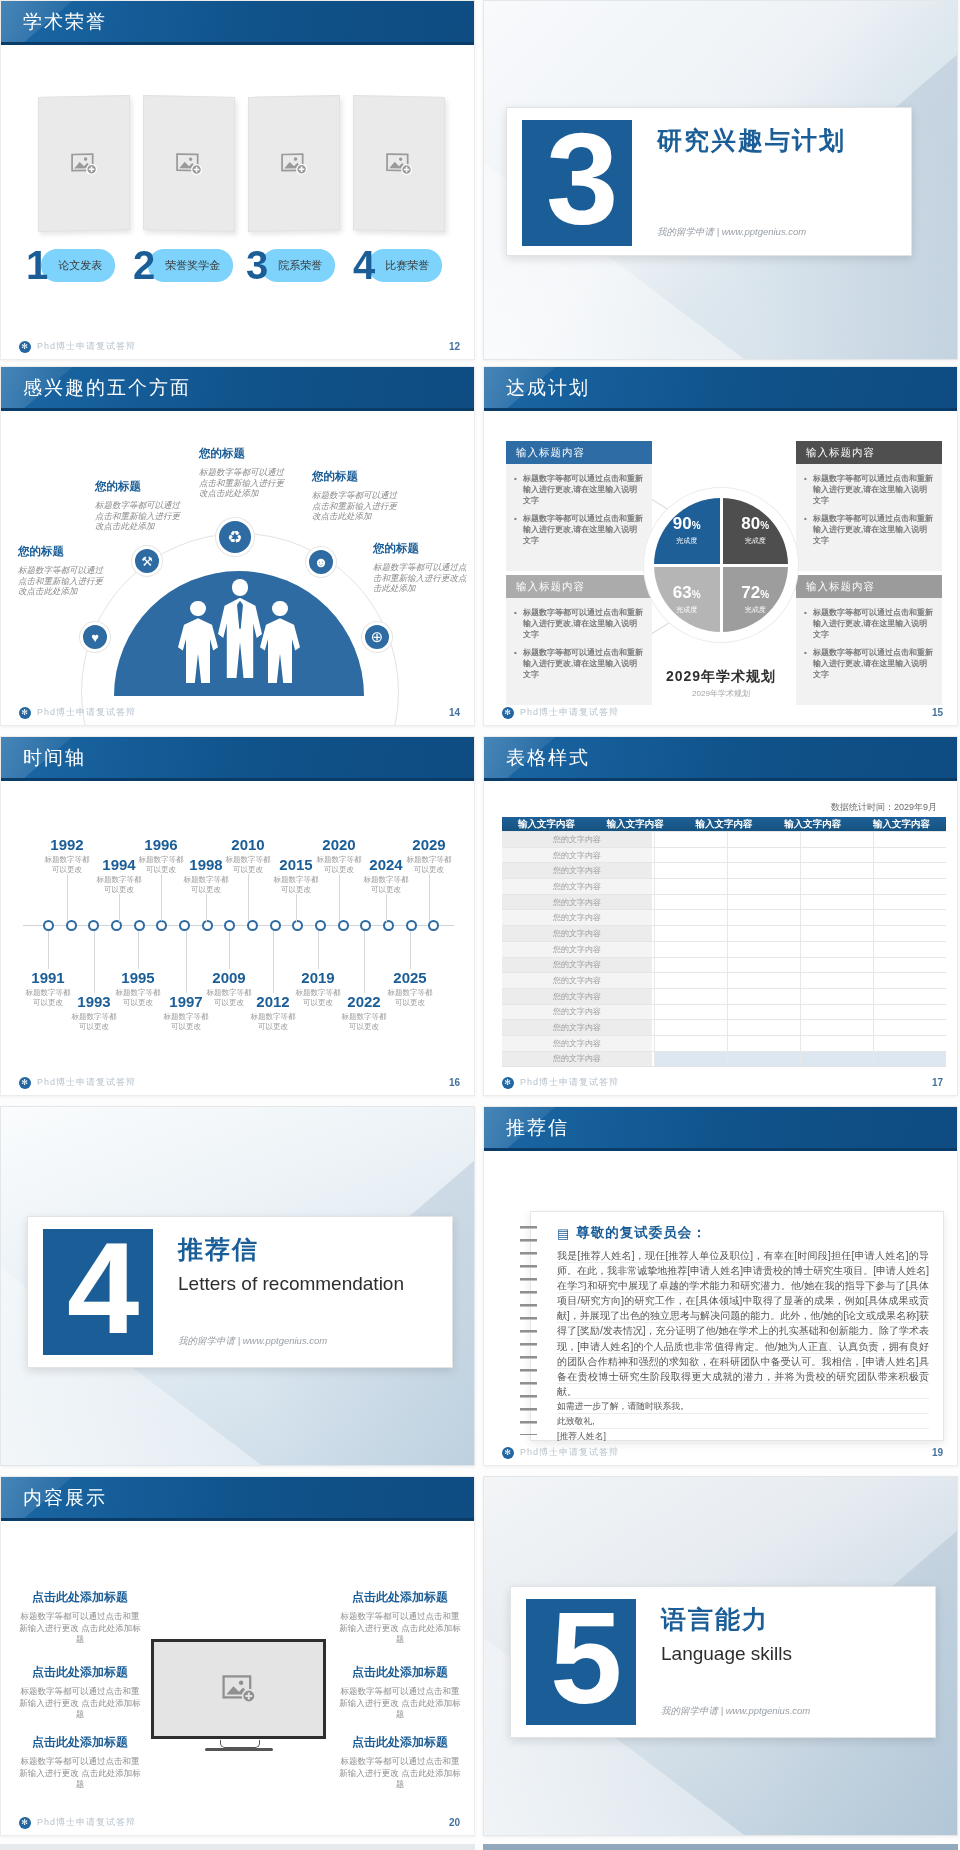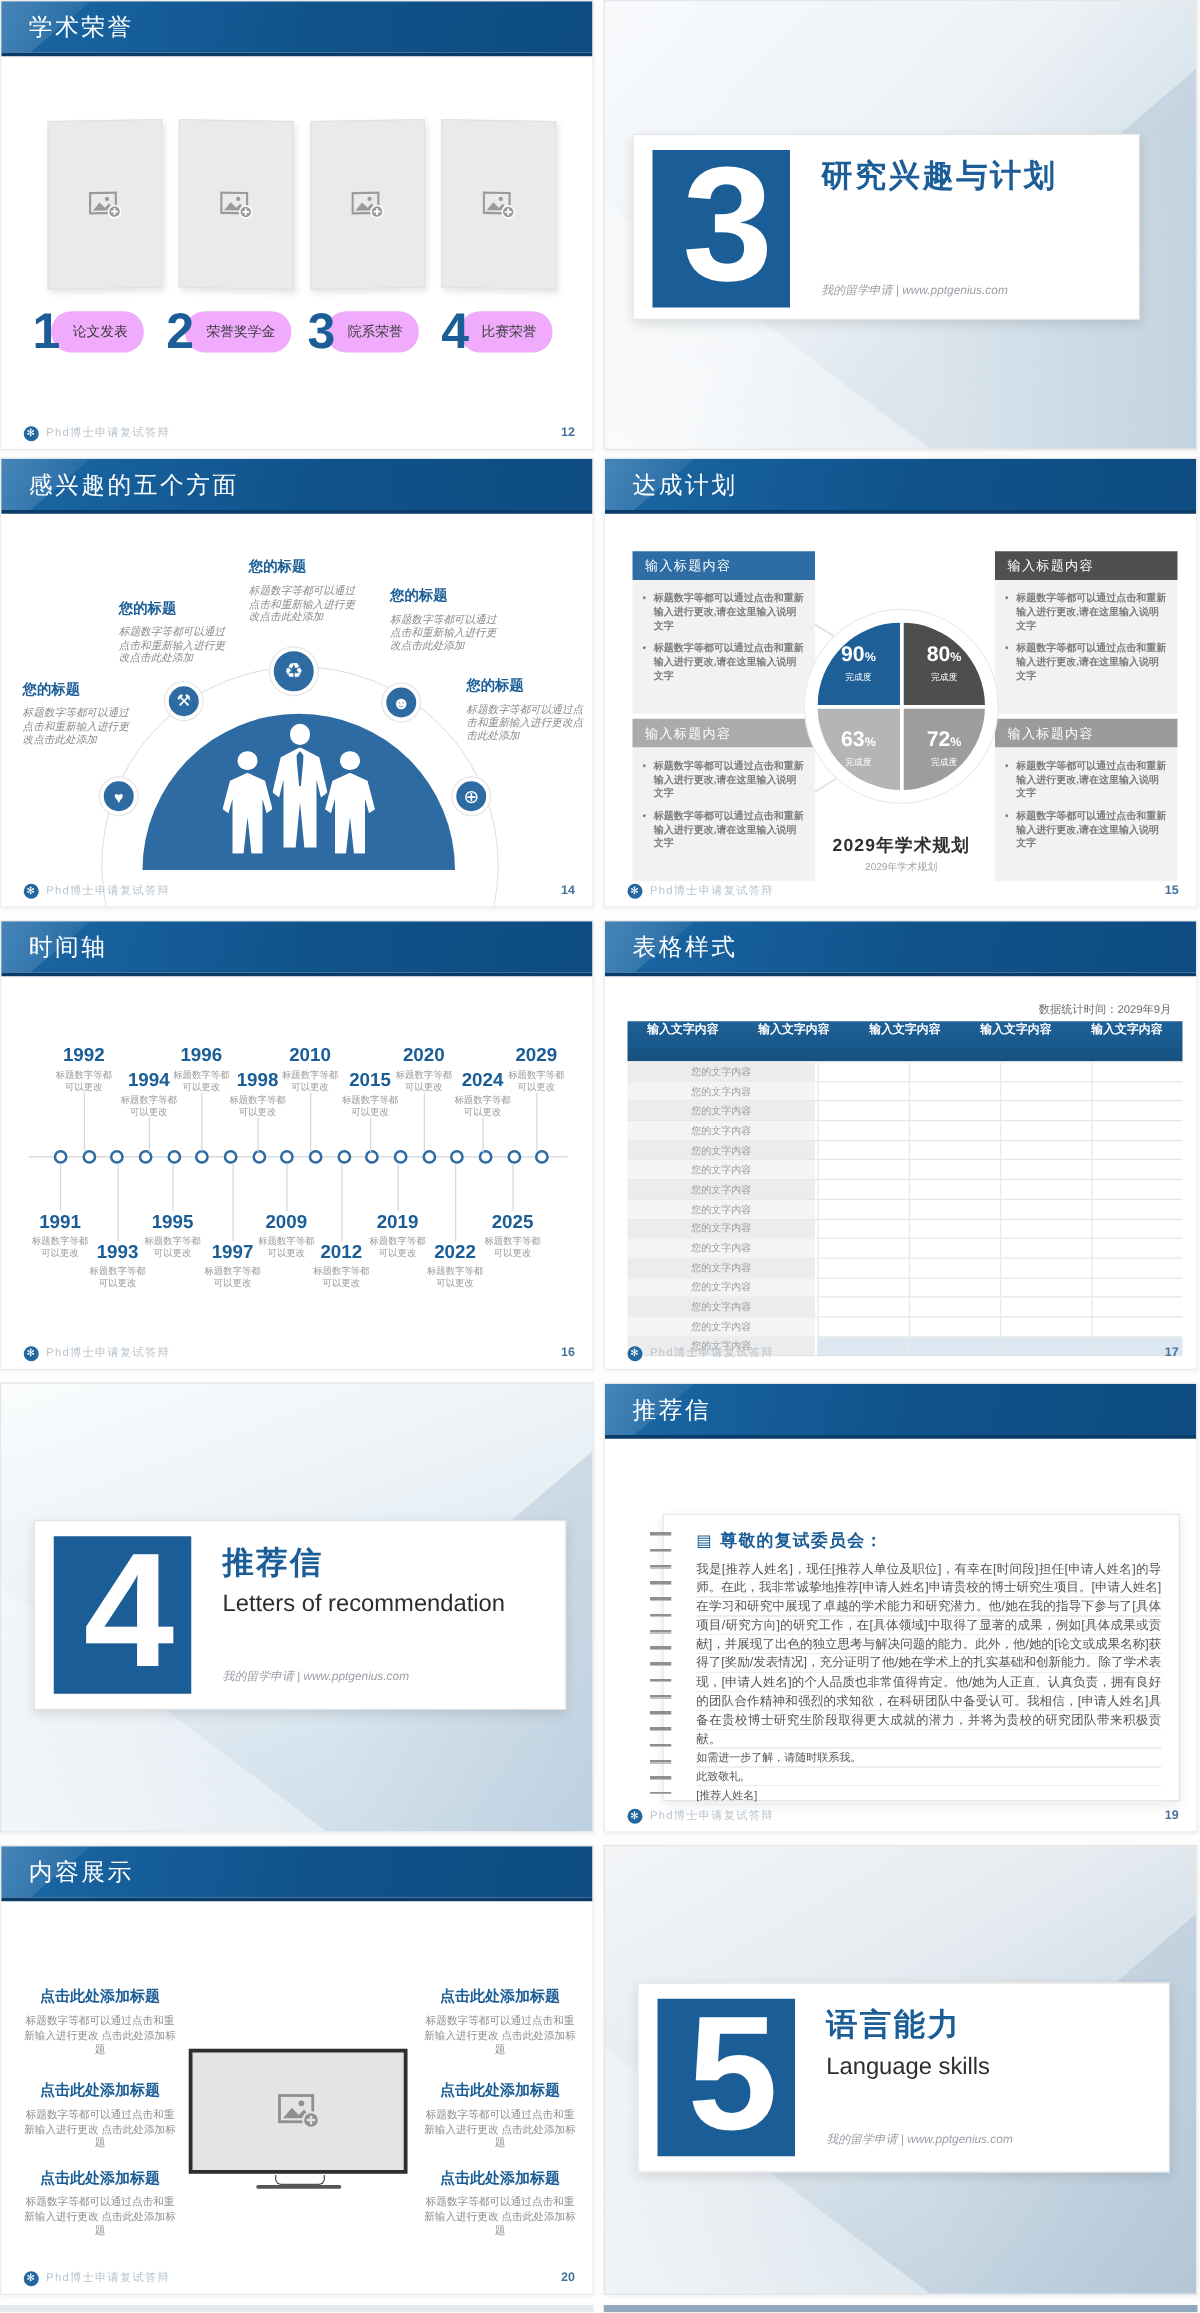--- a/index.html
+++ b/index.html
@@ -31,21 +31,21 @@
 
   
   .frames{position:absolute;top:95px;left:37px;display:flex;gap:13px;}
   .frame{width:90px;height:133px;background:#eaeaea;border:1px solid #e2e2e2;
          box-shadow:2px 3px 5px rgba(0,0,0,.10);display:flex;align-items:center;justify-content:center;}
   .frame:nth-child(odd){transform:skewY(-1.1deg);}
   .frame:nth-child(even){transform:skewY(1.1deg);}
   .bdg{position:absolute;top:248px;display:flex;align-items:flex-end;}
   .bdg .n{font-size:40px;font-weight:700;color:#1b5e97;line-height:.82;margin-right:-7px;
           position:relative;z-index:2;}
-  .bdg .pill{background:#f0abfc;border-radius:16px;padding:9px 13px 9px 17px;font-size:11px;color:#3a3a3a;}
+  .bdg .pill{background:#7dd3fc;border-radius:16px;padding:9px 13px 9px 17px;font-size:11px;color:#3a3a3a;}
 
   
   .divider{border:1px solid #e4e7ea;}
   .d13{background:linear-gradient(133deg,#f8fafc 0%,#eef2f6 45%,#dde7ee 62%,#cfdce7 100%);}
   .d18{background:linear-gradient(160deg,#fafcfd 0%,#eaf1f6 40%,#d6e3ed 75%,#c7d9e6 100%);}
   .d21{background:linear-gradient(150deg,#f3f5f7 0%,#e7ecf1 35%,#cfdce6 65%,#b7cbda 100%);}
   .divider::before{content:"";position:absolute;inset:0;
         background:linear-gradient(245deg,rgba(163,185,205,.38) 12%,rgba(163,185,205,0) 55%);
         clip-path:polygon(100% 15%,100% 100%,25% 100%);}
   .divider::after{content:"";position:absolute;inset:0;
@@ -122,21 +122,21 @@
   .ta.hi{top:99px;} .ta.lo{top:119px;}
   .ta::after{content:"";position:absolute;left:50%;top:100%;width:1px;background:#d5d8db;}
   .ta.hi::after{height:47px;} .ta.lo::after{height:28px;}
   .tb.hi{top:232px;} .tb.lo{top:256px;}
   .tb::before{content:"";position:absolute;left:50%;bottom:100%;width:1px;background:#d5d8db;}
   .tb.hi::before{height:38px;} .tb.lo::before{height:62px;}
 
   
   .tnote{position:absolute;right:20px;top:64px;font-size:9px;color:#6b6b6b;}
   .tbl{position:absolute;left:18px;top:80px;width:444px;border-bottom:1px solid #e3e3e3;}
-  .thead{display:flex;background:linear-gradient(180deg,#1e6098,#15527f);height:32px;align-items:flex-start;}
+  .thead{display:flex;background:linear-gradient(180deg,#1e6098,#15527f);height:14px;align-items:flex-end;}
   .th{color:#fff;font-size:9.5px;font-weight:700;text-align:center;}
   .trow{display:flex;height:14.7px;border-top:1px solid #e6e6e6;align-items:stretch;}
   .c1{flex:0 0 150px;display:flex;align-items:center;justify-content:center;
       font-size:8px;color:#9b9b9b;border-right:2px solid #fff;}
   .trow:nth-child(odd) .c1{background:#ececec;}
   .trow:nth-child(even) .c1{background:#f4f4f4;}
   .td{flex:1;border-left:1px solid #e8e8e8;} .th.wn{flex:1;}
   .trow:last-child .td{background:#dce7f2;}
 
   

